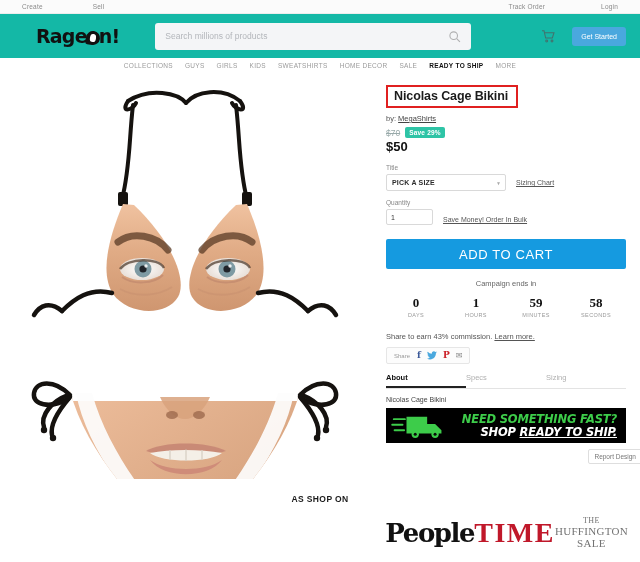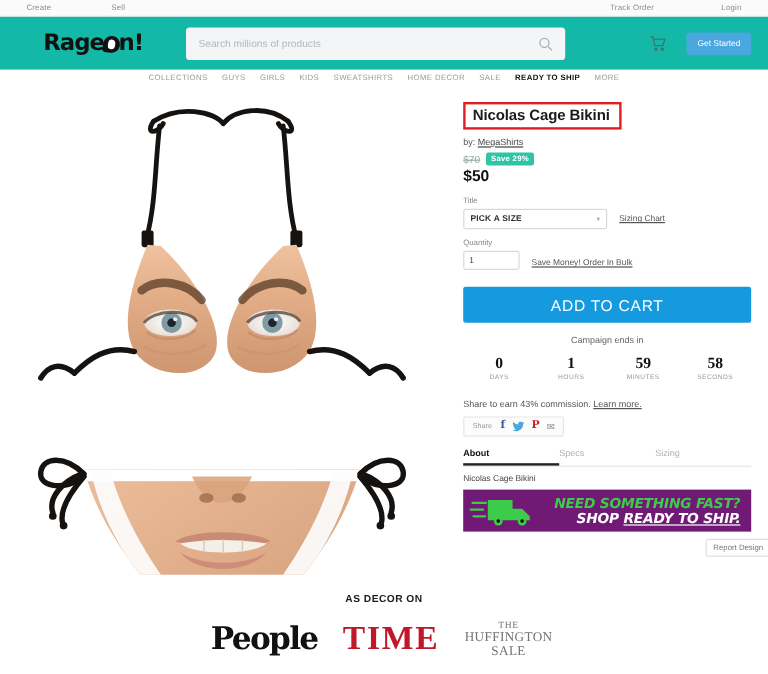--- a/index.html
+++ b/index.html
@@ -213,21 +213,21 @@
 
   .tabs { display: flex; margin-top: 9px; border-bottom: 1px solid #e3e3e3; }
   .tab { flex: 1; font-size: 7.5px; color: #b0b0b0; padding-bottom: 4px; cursor: pointer; }
   .tab.active { color: #111; font-weight: bold; border-bottom: 2px solid #222; }
 
   .desc { font-size: 7px; color: #444; margin-top: 7px; }
 
   .banner {
     margin-top: 5px;
     height: 35px;
-    background: #701a75;
+    background: #000000;
     display: flex;
     align-items: center;
     padding: 0 5px;
     overflow: hidden;
     cursor: pointer;
   }
   .banner .truck { flex: 0 0 58px; height: 27px; position: relative; }
   .banner .btext { flex: 1; text-align: right; padding-right: 4px; }
   .banner .l1 {
     font-size: 11.5px; font-weight: bold; color: #3dcc4a;
@@ -264,23 +264,22 @@
     text-align: center;
     font-size: 8.5px;
     font-weight: bold;
     color: #1a1a1a;
     letter-spacing: .4px;
     margin-bottom: 12px;
   }
   .logos {
     display: flex;
     align-items: center;
-    justify-content: center;
+    justify-content: flex-end;
     padding: 0 12px 0 8px;
-    gap: 21px;
   }
   .lg-people {
     font-family: "DejaVu Serif", serif;
     font-weight: bold;
     font-size: 26px;
     color: #111;
     letter-spacing: -1.4px;
   }
   .lg-time {
     font-family: "Liberation Serif", serif;
@@ -557,21 +556,21 @@
       </div>
     </div>
 
     <div class="reportrow">
       <button class="reportbtn">Report Design</button>
     </div>
   </div>
 </div>
 
 <div class="asseen">
-  <div class="asseen-title">AS DECOR ON</div>
+  <div class="asseen-title">AS SHOP ON</div>
   <div class="logos">
     <div class="lg-people">People</div>
     <div class="lg-time">TIME</div>
     <div class="lg-huff">
       <span class="s1">THE</span>
       <span class="s2">HUFFINGTON</span>
       <span class="s3">SALE</span>
     </div>
   </div>
 </div>

